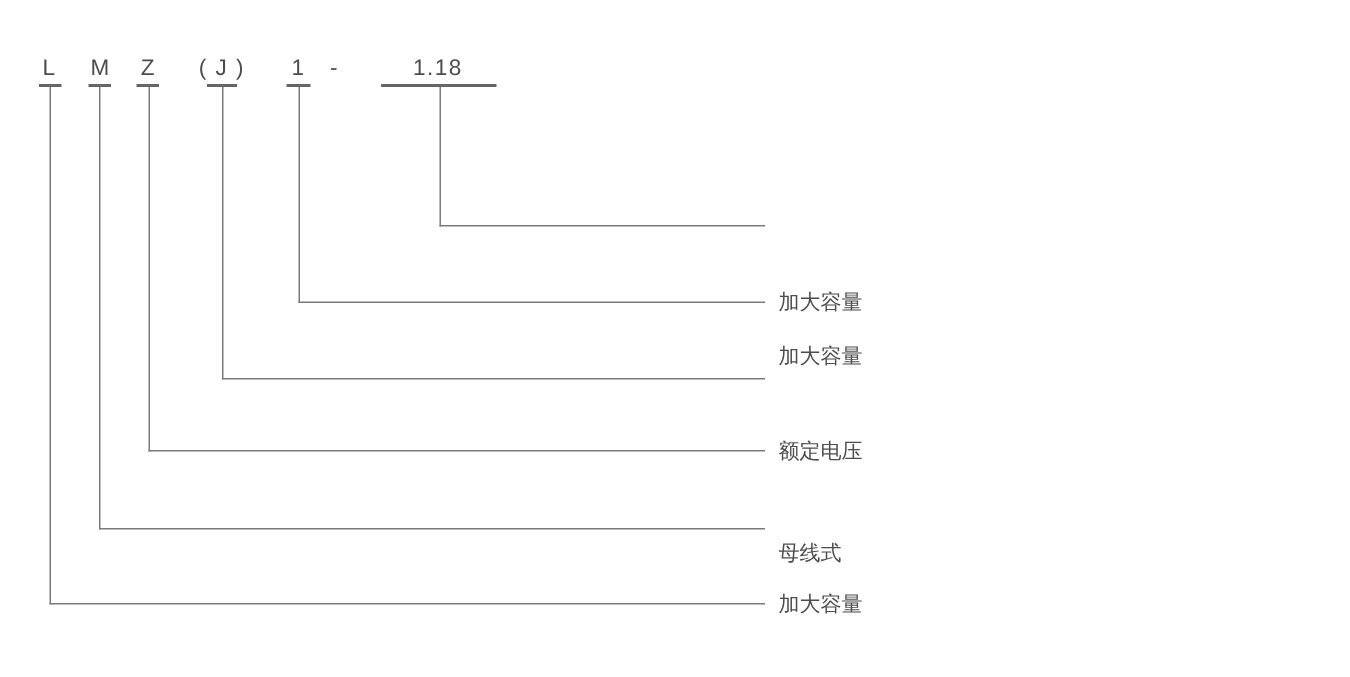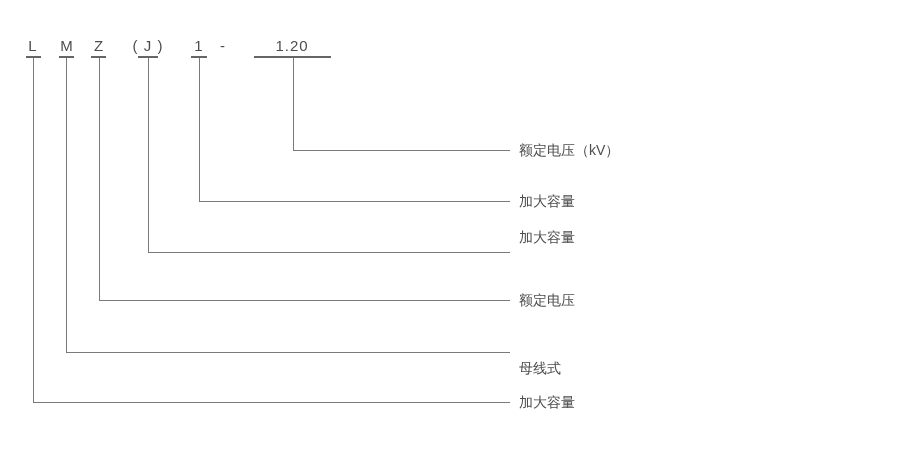--- a/index.html
+++ b/index.html
@@ -62,21 +62,21 @@
 <body>
 
 <div class="canvas">
 
   <span class="code-part" style="left:-7px">L</span>
   <span class="code-part" style="left:27px">M</span>
   <span class="code-part" style="left:59px">Z</span>
   <span class="code-part" style="left:108px">( J )</span>
   <span class="code-part" style="left:159px">1</span>
   <span class="code-part" style="left:183px">-</span>
-  <span class="code-part" style="left:252px">1.20</span>
+  <span class="code-part" style="left:252px">1.18</span>
 
   <div class="tick" style="left:26px;width:15px"></div>
   <div class="tick" style="left:59px;width:15px"></div>
   <div class="tick" style="left:91px;width:15px"></div>
   <div class="tick" style="left:138px;width:20px"></div>
   <div class="tick" style="left:191px;width:16px"></div>
   <div class="tick" style="left:254px;width:77px"></div>
 
   <div class="vline" style="left:293px;height:93px"></div>
   <div class="hline" style="left:293px;top:150px;width:217px"></div>
@@ -89,20 +89,19 @@
 
   <div class="vline" style="left:99px;height:243px"></div>
   <div class="hline" style="left:99px;top:300px;width:411px"></div>
 
   <div class="vline" style="left:66px;height:295px"></div>
   <div class="hline" style="left:66px;top:352px;width:444px"></div>
 
   <div class="vline" style="left:33px;height:345px"></div>
   <div class="hline" style="left:33px;top:402px;width:477px"></div>
 
-  <span class="lbl" style="top:140px">额定电压（kV）</span>
   <span class="lbl" style="top:191px">加大容量</span>
   <span class="lbl" style="top:227px">加大容量</span>
   <span class="lbl" style="top:290px">额定电压</span>
   <span class="lbl" style="top:358px">母线式</span>
   <span class="lbl" style="top:392px">加大容量</span>
 
 </div>
 
 </body></html>

